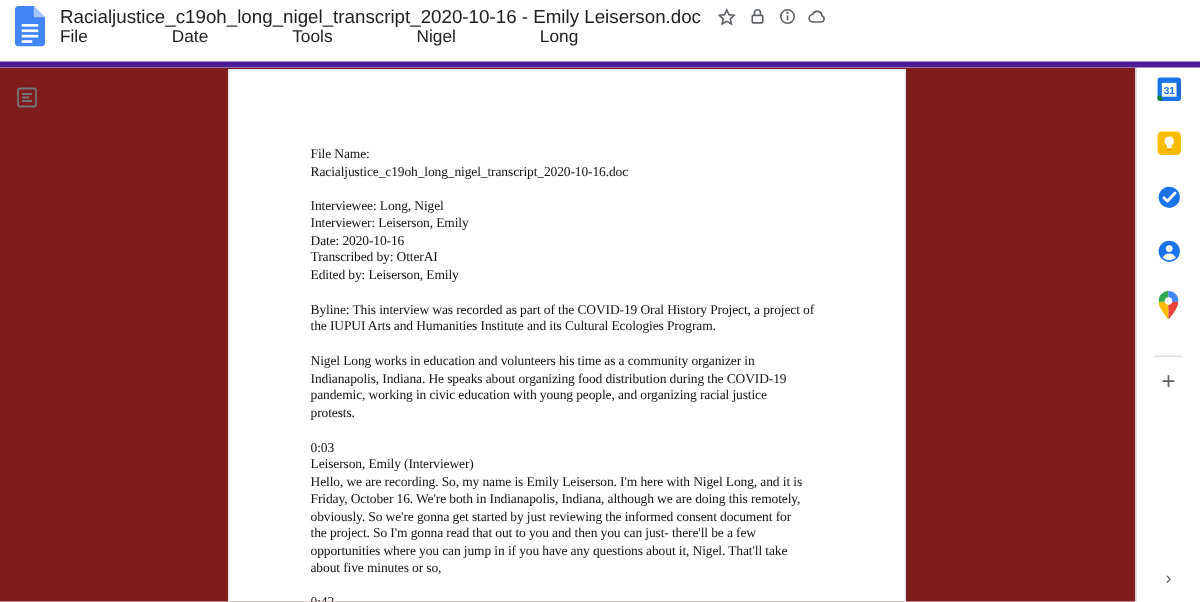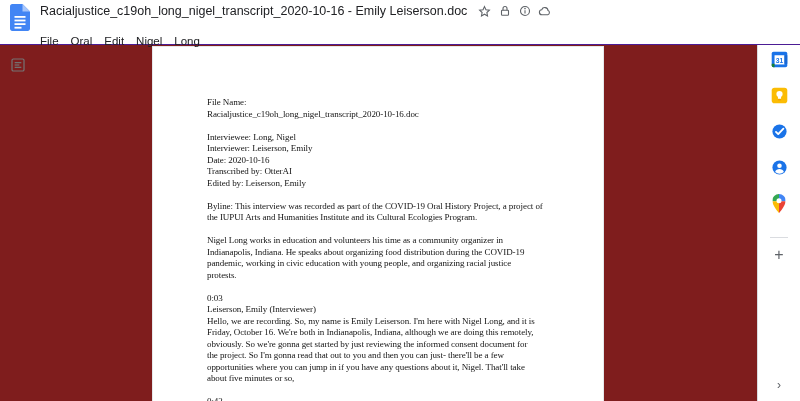--- a/index.html
+++ b/index.html
@@ -1,28 +1,28 @@
 <!DOCTYPE html>
 <html><head>
 <meta charset="utf-8">
 <style>
   * { margin:0; padding:0; box-sizing:border-box; }
   html,body { width:800px; height:401px; overflow:hidden; background:#fff;
     font-family:"Liberation Sans", sans-serif; }
 
   
   .header { position:absolute; top:0; left:0; right:0; height:45px; background:#fff;
-    border-bottom:1px solid #4c1d95; z-index:5; }
+    border-bottom:4px solid #4c1d95; z-index:5; }
   .docs-logo { position:absolute; left:10px; top:4px; width:20px; height:27px; cursor:pointer; }
   .title-area { position:absolute; left:40px; top:4px; }
   .title-row { display:flex; align-items:center; gap:7px; }
   .doc-title { font-size:12.5px; color:#202124; white-space:nowrap; }
   .title-icons { display:flex; align-items:center; gap:7px; margin-left:4px; }
   .t-icon { width:13px; height:13px; display:flex; align-items:center; justify-content:center; cursor:pointer; }
-  .menu-row { display:flex; margin-top:16px; margin-left:-6px; }
+  .menu-row { display:flex; margin-top:0; margin-left:-6px;gap:44px; }
   .menu-item { font-size:11.5px; color:#202124; padding:1px 6px; border-radius:3px; cursor:pointer; }
   .header-right { position:absolute; right:9px; top:8px; display:flex; align-items:center; gap:9px; }
   .request-btn { height:24px; padding:0 11px; border:1px solid #dadce0; border-radius:4px;
     background:#fff; color:#1a73e8; font-size:11.5px; font-weight:bold; letter-spacing:.1px;
     font-family:"Liberation Sans",sans-serif; cursor:pointer; display:flex; align-items:center; }
   .share-btn { height:24px; padding:0 12px 0 10px; border:none; border-radius:4px;
     background:#1a73e8; color:#fff; font-size:11.5px; font-weight:bold; letter-spacing:.1px;
     font-family:"Liberation Sans",sans-serif; cursor:pointer; display:flex; align-items:center; gap:6px; }
   .avatar { width:23px; height:23px; border-radius:50%; background:#d93025; color:#fff;
     font-size:12px; font-weight:bold; display:flex; align-items:center; justify-content:center; cursor:pointer; }
@@ -87,22 +87,22 @@
         </span>
         <span class="t-icon">
           <svg width="14" height="12" viewBox="0 0 24 18" fill="none" stroke="#5f6368" stroke-width="2">
             <path d="M18.5 8.2A6 6 0 0 0 6.9 6.6 4.6 4.6 0 0 0 7.5 15.8h10.6a4 4 0 0 0 .4-7.6z"></path>
           </svg>
         </span>
       </span>
     </div>
     <div class="menu-row">
       <span class="menu-item">File</span>
-      <span class="menu-item">Oral</span>
-      <span class="menu-item">Edit</span>
+      <span class="menu-item">Date</span>
+      <span class="menu-item">Tools</span>
       <span class="menu-item">Nigel</span>
       <span class="menu-item">Long</span>
     </div>
   </div>
 
 </div>
 
 <div class="canvas">
 
   <div class="outline-btn">

